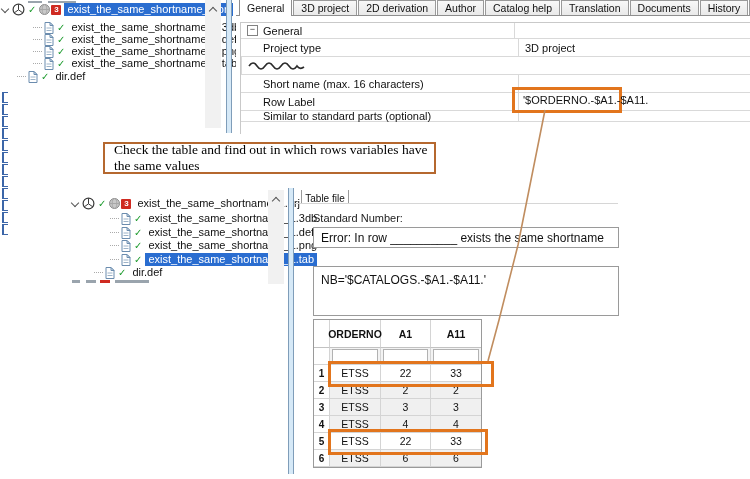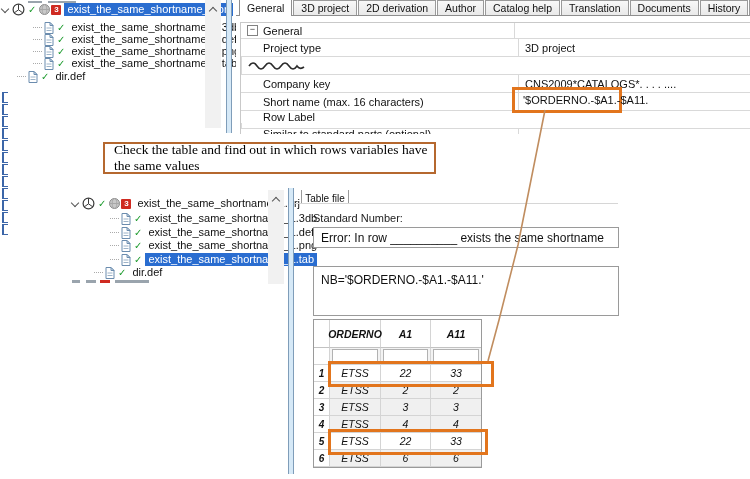--- a/index.html
+++ b/index.html
@@ -48,21 +48,21 @@
   .vsplit{position:absolute;width:0;border-left:1px solid #7f9db9;border-right:1px solid #7f9db9;
           background:#d6e9f7;}
   #tablefile-tab{left:301px;top:190px;width:46px;height:13px;border:1px solid #9a9a9a;border-top:none;
                  background:#fff;font-size:10px;line-height:17px;text-align:center;overflow:hidden;}
   .rlabel{position:absolute;font-size:11px;color:#222;}
   .rinput{position:absolute;border:1px solid #9a9a9a;background:#fff;font-size:12px;
           display:flex;align-items:center;padding-left:7px;box-sizing:border-box;}
   .rinput.multi{align-items:flex-start;padding-top:6px;}
   
   #data-table{left:313px;top:319px;border:1px solid #9a9a9a;background:#fff;}
-  .trow{display:flex;font-style:italic;}
+  .trow{display:flex;}
   .tcell{box-sizing:border-box;border-right:1px solid #d4d4d4;border-bottom:1px solid #d4d4d4;
          display:flex;align-items:center;justify-content:center;font-size:10.5px;}
   .tcell:last-child{border-right:none;}
   .thead .tcell{font-weight:bold;border-bottom-color:#c2c2c2;}
   .filter .tcell{background:#f3f3f3;}
   .filter .tcell.numcol{background:#fff;}
   .fbox{width:100%;height:12px;margin:2px;background:#fff;border:1px solid #b2b2b2;}
   .numcol{font-weight:bold;font-size:10px;background:#fff;}
   .shade{background:#f0f0f0;}
   .hlbox{position:absolute;border:3px solid #e2751d;background:transparent;}
@@ -214,28 +214,24 @@
         <div class="pvalue">3D project</div>
       </div>
       <div class="prow" style="height: 17px;">
         <div class="pvalue">
           <svg width="58" height="9" class="squiggle">
             <path d="M1 5 q4 -6 8 0 t8 0 t8 0 t8 0 t8 0 t8 0 q3 4 7 1" fill="none" stroke="#2b2b2b" stroke-width="1.6"></path>
           </svg>
         </div>
       </div>
       <div class="prow" style="height: 17px;">
-        <div class="plabel">Company key</div>
-        <div class="pvalue">CNS2009*CATALOGS*. . . .  ....</div>
-      </div>
-      <div class="prow" style="height: 17px;">
         <div class="plabel">Short name (max. 16 characters)</div>
         <div class="pvalue" style="color: transparent;">'$ORDERNO.-$A1.-$A11.</div>
       </div>
-      <div class="prow" style="height: 17px; flex-direction: column;">
+      <div class="prow" style="height: 17px;">
         <div class="plabel">Row Label</div>
         <div class="pvalue"></div>
       </div>
       <div class="prow" style="height: 10px;">
         <div class="plabel">Similar to standard parts (optional)</div>
         <div class="pvalue"></div>
       </div>
     </div>
 </div>
 
@@ -350,21 +346,21 @@
 <div class="abs" id="tablefile-tab">Table file</div>
 <div class="abs" style="left:295px;top:203px;width:323px;height:0;border-top:1px solid #d6d6d6;"></div>
 
 <div class="rlabel" style="left:313px;top:212px;">Standard Number:</div>
 <div class="rinput" style="left:313px;top:227px;width:306px;height:21px;">
   <span>Error: In row __________  exists the same shortname</span>
 </div>
 
 <div class="rlabel" style="left:313px;top:271px;">Standard name:</div>
 <div class="rinput multi" style="left:313px;top:266px;width:306px;height:50px;">
-  <span>NB='$ORDERNO.-$A1.-$A11.'</span>
+  <span>NB='$CATALOGS.-$A1.-$A11.'</span>
 </div>
 
 <div class="abs" id="data-table">
     <div class="trow thead">
       <div class="tcell numcol" style="width: 16px; height: 28px;"></div>
       <div class="tcell" style="width: 51px; height: 28px;">ORDERNO</div>
       <div class="tcell" style="width: 50px; height: 28px;">A1</div>
       <div class="tcell" style="width: 50px; height: 28px;">A11</div>
     </div>
     <div class="trow filter">

